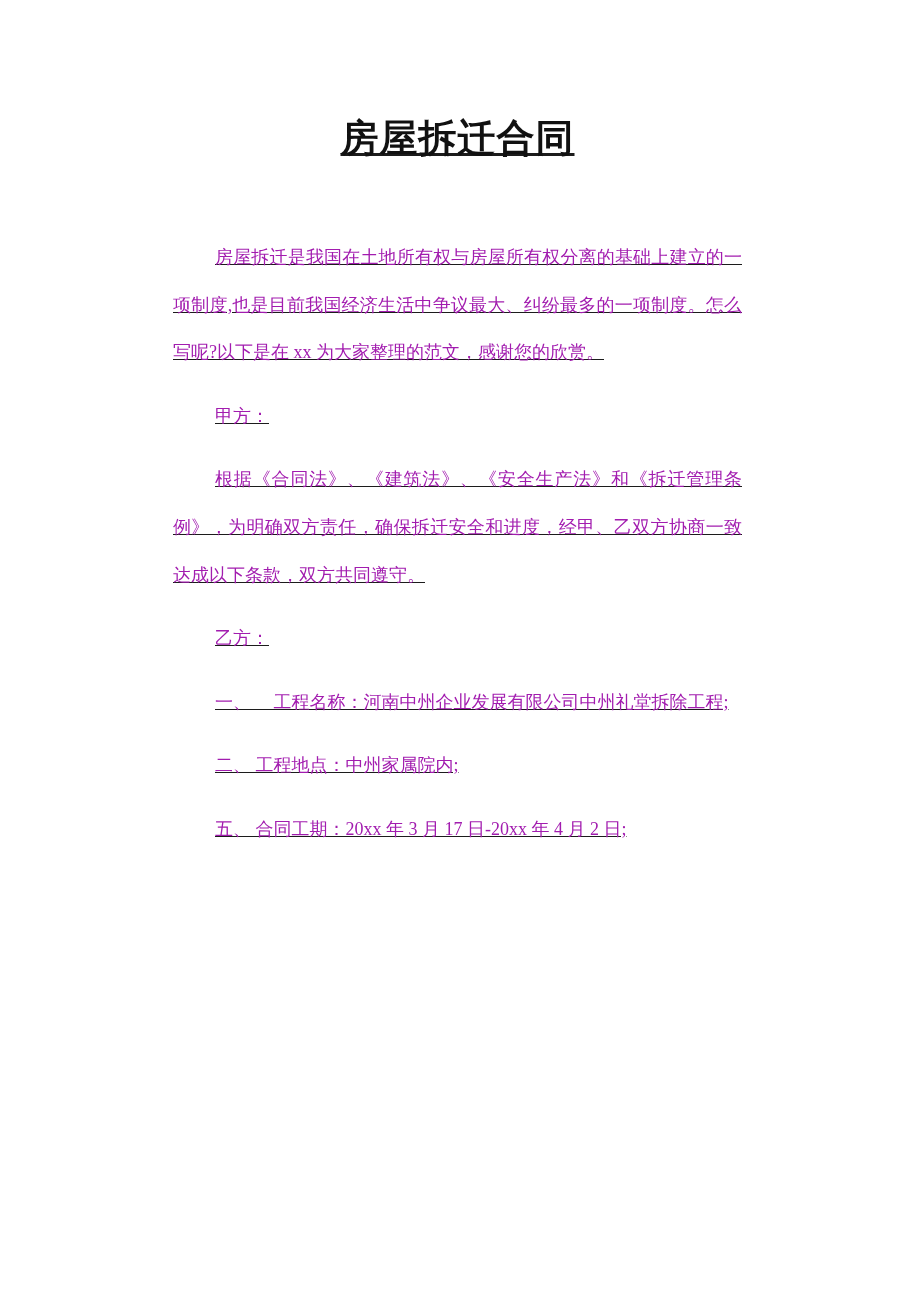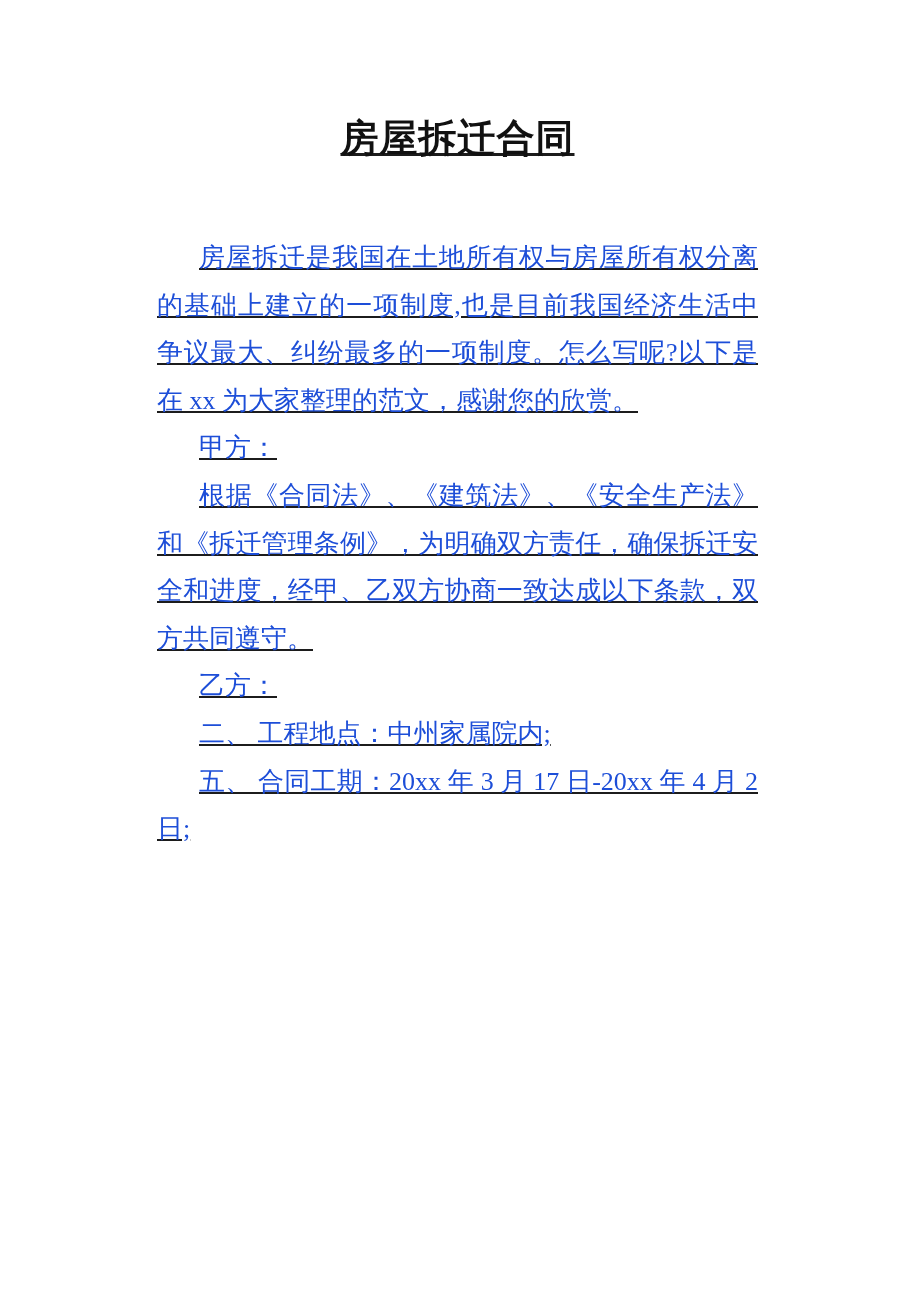--- a/index.html
+++ b/index.html
@@ -28,37 +28,38 @@
     line-height: 52px;
     font-weight: bold;
     text-align: center;
     letter-spacing: 1px;
     color: #111111;
   }
   .doc-body {
     margin-top: 70px;
   }
   .doc-body p {
-    margin: 0;
-    font-size: 26px;
+    margin: 16px;
+    font-size: 18px;
     line-height: 47.6px;
     text-align: justify;
     text-indent: 42px;
     word-break: break-all;
-    color: #1d4ed8;
+    color: #a21caf;
   }
 </style>
 </head>
 <body>
 
 <div class="page">
   <div class="doc">
     <h1 class="doc-title">房屋拆迁合同</h1>
     <div class="doc-body">
       <p>房屋拆迁是我国在土地所有权与房屋所有权分离的基础上建立的一项制度,也是目前我国经济生活中争议最大、纠纷最多的一项制度。怎么写呢?以下是在 xx 为大家整理的范文，感谢您的欣赏。</p>
       <p>甲方：</p>
       <p>根据《合同法》、《建筑法》、《安全生产法》和《拆迁管理条例》，为明确双方责任，确保拆迁安全和进度，经甲、乙双方协商一致达成以下条款，双方共同遵守。</p>
       <p>乙方：</p>
+      <p>一、　 工程名称：河南中州企业发展有限公司中州礼堂拆除工程;</p>
       <p>二、 工程地点：中州家属院内;</p>
       <p>五、 合同工期：20xx 年 3 月 17 日-20xx 年 4 月 2 日;</p>
     </div>
   </div>
 </div>
 
 </body></html>

